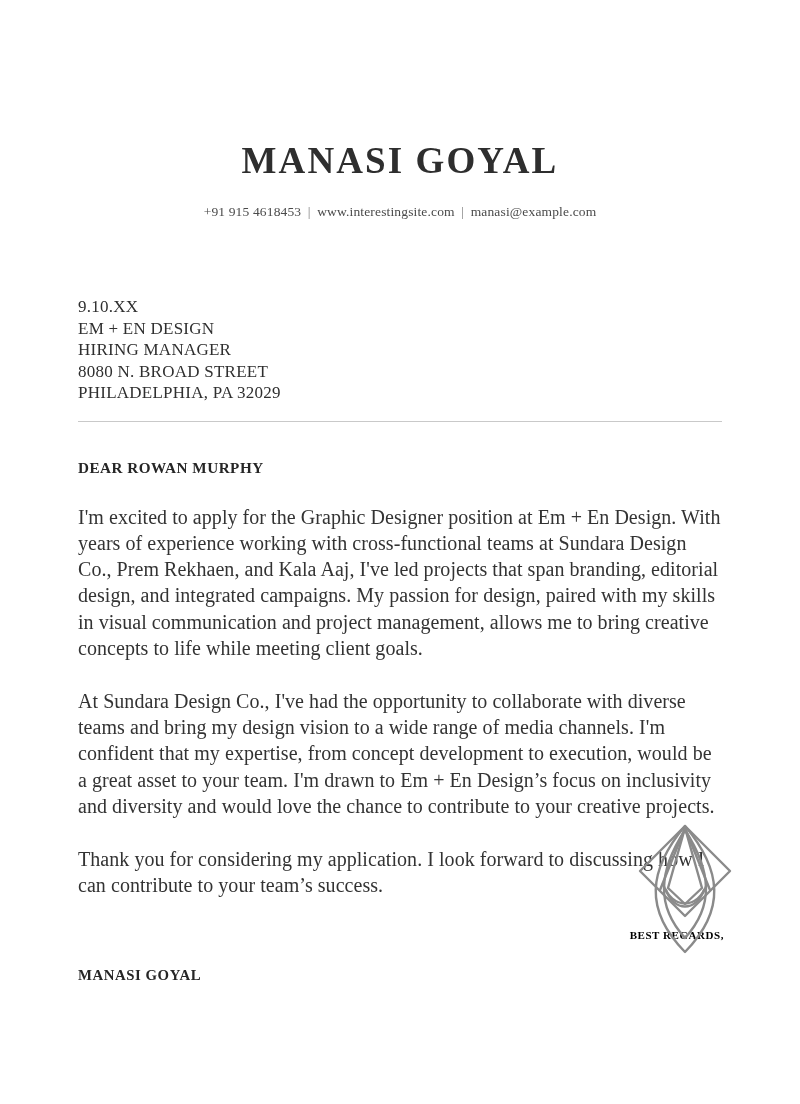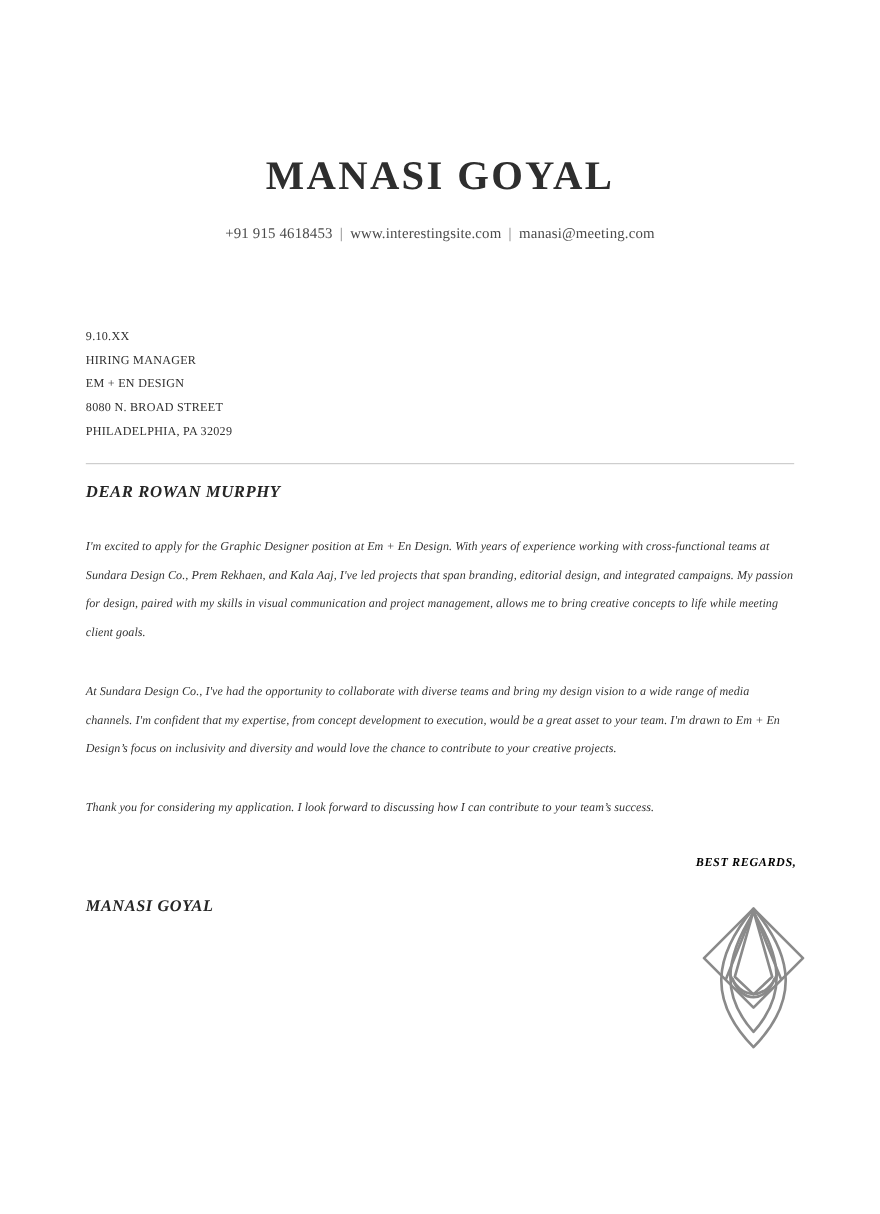--- a/index.html
+++ b/index.html
@@ -60,55 +60,54 @@
     color: #7c7c7c;
     padding: 0 3px;
   }
 
   
   .recipient {
     position: absolute;
     top: 296px;
     left: 78px;
     width: 500px;
-    font-size: 11px;
+    font-size: 17px;
     line-height: 21.5px;
     color: #2f2f2f;
     letter-spacing: 0.25px;
   }
   .recipient div { white-space: nowrap; }
 
   
   .divider {
     position: absolute;
     top: 421px;
     left: 78px;
     width: 644px;
     height: 1px;
     background: #c9c9c9;
   }
 
   
   .letter {
     position: absolute;
-    top: 438px;
+    top: 458px;
     left: 78px;
     width: 646px;
-    font-style: italic;
   }
   .salutation {
     font-size: 15.2px;
     font-weight: bold;
     letter-spacing: 0.5px;
     color: #262626;
     margin: 0 0 26px 0;
     line-height: 1.3;
   }
   .para {
-    font-size: 11px;
+    font-size: 20px;
     line-height: 26.2px;
     color: #333333;
     margin: 0 0 27px 0;
     text-align: left;
     letter-spacing: 0.05px;
   }
   .closing {
     font-size: 11px;
     font-weight: bold;
     letter-spacing: 0.55px;
@@ -141,28 +140,28 @@
 
 <div class="page">
 
   <div class="header">
     <h1 class="name-title">MANASI GOYAL</h1>
     <div class="contact-line">
       <span>+91 915 4618453</span>
       <span class="contact-sep">|</span>
       <span>www.interestingsite.com</span>
       <span class="contact-sep">|</span>
-      <span>manasi@meeting.com</span>
+      <span>manasi@example.com</span>
     </div>
   </div>
 
   <div class="recipient">
     <div>9.10.XX</div>
+    <div>EM + EN DESIGN</div>
     <div>HIRING MANAGER</div>
-    <div>EM + EN DESIGN</div>
     <div>8080 N. BROAD STREET</div>
     <div>PHILADELPHIA, PA 32029</div>
   </div>
 
   <div class="divider"></div>
 
   <div class="letter">
     <div class="salutation">DEAR ROWAN MURPHY</div>
     <p class="para">I'm excited to apply for the Graphic Designer position at Em + En Design. With years of experience working with cross-functional teams at Sundara Design Co., Prem Rekhaen, and Kala Aaj, I've led projects that span branding, editorial design, and integrated campaigns. My passion for design, paired with my skills in visual communication and project management, allows me to bring creative concepts to life while meeting client goals.</p>
     <p class="para">At Sundara Design Co., I've had the opportunity to collaborate with diverse teams and bring my design vision to a wide range of media channels. I'm confident that my expertise, from concept development to execution, would be a great asset to your team. I'm drawn to Em + En Design’s focus on inclusivity and diversity and would love the chance to contribute to your creative projects.</p>

